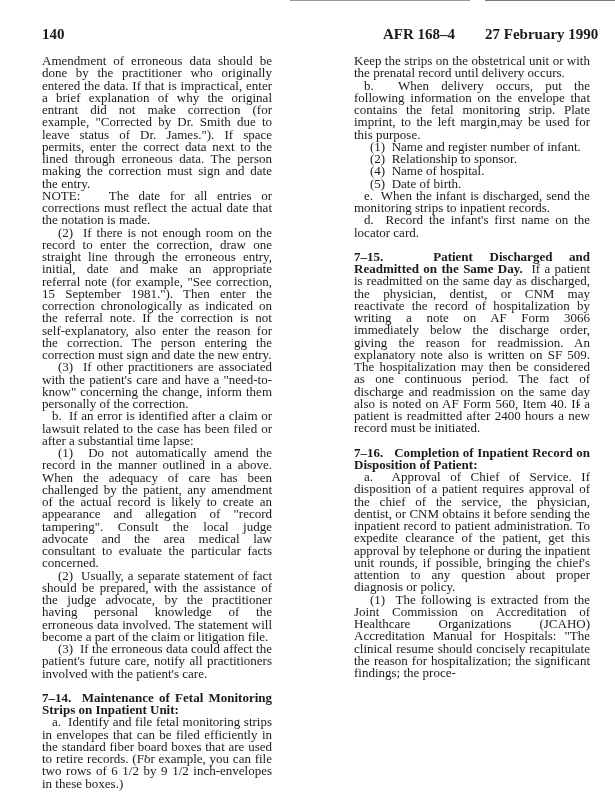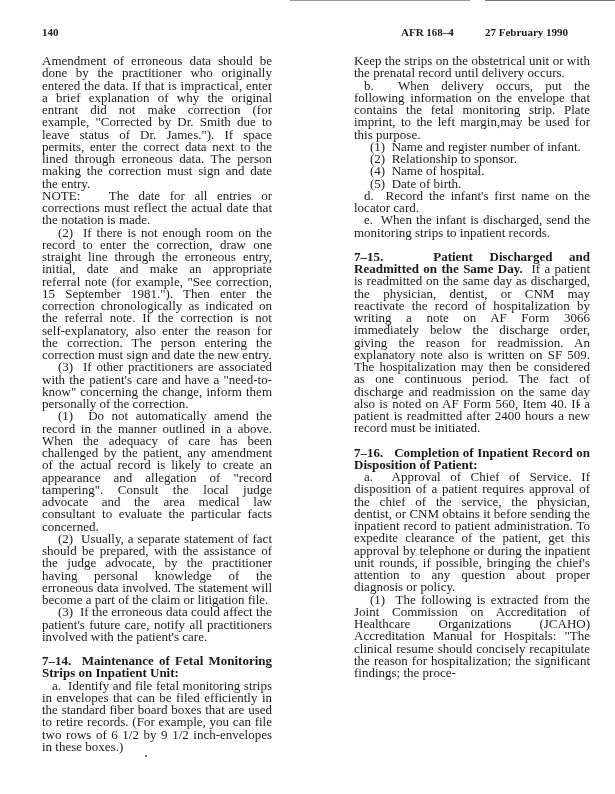--- a/index.html
+++ b/index.html
@@ -1,62 +1,63 @@
 <!DOCTYPE html>
 <html><head>
 <meta charset="utf-8">
 <style>
   html, body { margin:0; padding:0; background:#ffffff; }
   body { width:615px; height:794px; position:relative; overflow:hidden;
          font-family:"DejaVu Serif", "Liberation Serif", serif; color:#1a1a1a; }
   .scan-line { position:absolute; top:0; height:1px; background:#9a9a9a; }
-  .hdr { position:absolute; top:26px; font-weight:bold; font-size:11px; font-family:"Liberation Serif", serif; }
+  .hdr { position:absolute; top:26px; font-weight:bold; font-size:15px; font-family:"Liberation Serif", serif; }
   .col { position:absolute; top:42px; font-family:"Liberation Serif", serif; font-size:13px; line-height:12.25px; text-align:justify; }
   #lc { left:57px; width:216px; }
   #rc { left:318px; width:235px; }
   p { margin:0; }
   .ind { text-indent:10px; }
   .ind2 { text-indent:16px; }
   .li { padding-left:16px; }
   .gap { height:12px; }
   .h { font-weight:bold; }
   .dot { position:absolute; width:1.5px; height:1.5px; background:#555; border-radius:50%; }
 </style>
 </head>
 <body>
 
 <div class="scan-line" style="left:290px;width:180px;"></div>
 <div class="scan-line" style="left:485px;width:130px;background:#777;"></div>
 
 <div class="hdr" style="left:42px;">140</div>
-<div class="hdr" style="left:401px;">AFR 168–4</div>
+<div class="hdr" style="left:383px;">AFR 168–4</div>
 <div class="hdr" style="left:485px;">27 February 1990</div>
 
 <div class="col" id="lc" style="left:42px;width:230px;top:55px;">
   <p>Amendment of erroneous data should be done by the practitioner who originally entered the data. If that is impractical, enter a brief explanation of why the original entrant did not make correction (for example, "Corrected by Dr. Smith due to leave status of Dr. James."). If space permits, enter the correct data next to the lined through erroneous data. The person making the correction must sign and date the entry.</p>
   <p>NOTE:&nbsp;&nbsp; The date for all entries or corrections must reflect the actual date that the notation is made.</p>
   <p class="ind2">(2)&nbsp; If there is not enough room on the record to enter the correction, draw one straight line through the erroneous entry, initial, date and make an appropriate referral note (for example, "See correction, 15 September 1981."). Then enter the correction chronologically as indicated on the referral note. If the correction is not self-explanatory, also enter the reason for the correction. The person entering the correction must sign and date the new entry.</p>
   <p class="ind2">(3)&nbsp; If other practitioners are associated with the patient's care and have a "need-to-know" concerning the change, inform them personally of the correction.</p>
+  <p class="ind">b.&nbsp; If an error is identified after a claim or lawsuit related to the case has been filed or after a substantial time lapse:</p>
   <p class="ind2">(1)&nbsp; Do not automatically amend the record in the manner outlined in a above. When the adequacy of care has been challenged by the patient, any amendment of the actual record is likely to create an appearance and allegation of "record tampering". Consult the local judge advocate and the area medical law consultant to evaluate the particular facts concerned.</p>
   <p class="ind2">(2)&nbsp; Usually, a separate statement of fact should be prepared, with the assistance of the judge advocate, by the practitioner having personal knowledge of the erroneous data involved. The statement will become a part of the claim or litigation file.</p>
   <p class="ind2">(3)&nbsp; If the erroneous data could affect the patient's future care, notify all practitioners involved with the patient's care.</p>
   <div class="gap"></div>
   <p class="h">7–14.&nbsp; Maintenance of Fetal Monitoring Strips on Inpatient Unit:</p>
   <p class="ind">a.&nbsp; Identify and file fetal monitoring strips in envelopes that can be filed efficiently in the standard fiber board boxes that are used to retire records. (For example, you can file two rows of 6 1/2 by 9 1/2 inch-envelopes in these boxes.)</p>
 </div>
 
 <div class="col" id="rc" style="left:318px;width:236px;top:55px;margin-left:36px;">
   <p>Keep the strips on the obstetrical unit or with the prenatal record until delivery occurs.</p>
   <p class="ind">b.&nbsp; When delivery occurs, put the following information on the envelope that contains the fetal monitoring strip. Plate imprint, to the left margin,may be used for this purpose.</p>
   <p class="li">(1)&nbsp; Name and register number of infant.</p>
   <p class="li">(2)&nbsp; Relationship to sponsor.</p>
   <p class="li">(4)&nbsp; Name of hospital.</p>
   <p class="li">(5)&nbsp; Date of birth.</p>
+  <p class="ind">e.&nbsp; When the infant is discharged, send the monitoring strips to inpatient records.</p>
   <p class="ind">d.&nbsp; Record the infant's first name on the locator card.</p>
-  <p class="ind">e.&nbsp; When the infant is discharged, send the monitoring strips to inpatient records.</p>
   <div class="gap"></div>
   <p><span class="h">7–15.&nbsp;&nbsp; Patient Discharged and Readmitted on the Same Day.</span><span>&nbsp; If a patient is readmitted on the same day as discharged, the physician, dentist, or CNM may reactivate the record of hospitalization by writing a note on AF Form 3066 immediately below the discharge order, giving the reason for readmission. An explanatory note also is written on SF 509. The hospitalization may then be considered as one continuous period. The fact of discharge and readmission on the same day also is noted on AF Form 560, Item 40. If a patient is readmitted after 2400 hours a new record must be initiated.</span></p>
   <div class="gap"></div>
   <p class="h">7–16.&nbsp;&nbsp; Completion of Inpatient Record on Disposition of Patient:</p>
   <p class="ind">a.&nbsp; Approval of Chief of Service. If disposition of a patient requires approval of the chief of the service, the physician, dentist, or CNM obtains it before sending the inpatient record to patient administration. To expedite clearance of the patient, get this approval by telephone or during the inpatient unit rounds, if possible, bringing the chief's attention to any question about proper diagnosis or policy.</p>
   <p class="ind2">(1)&nbsp; The following is extracted from the Joint Commission on Accreditation of Healthcare Organizations (JCAHO) Accreditation Manual for Hospitals: "The clinical resume should concisely recapitulate the reason for hospitalization; the significant findings; the proce-</p>
 </div>
 
 <div class="dot" style="left:145px;top:755px;"></div>
 <div class="dot" style="left:578px;top:404px;"></div>

